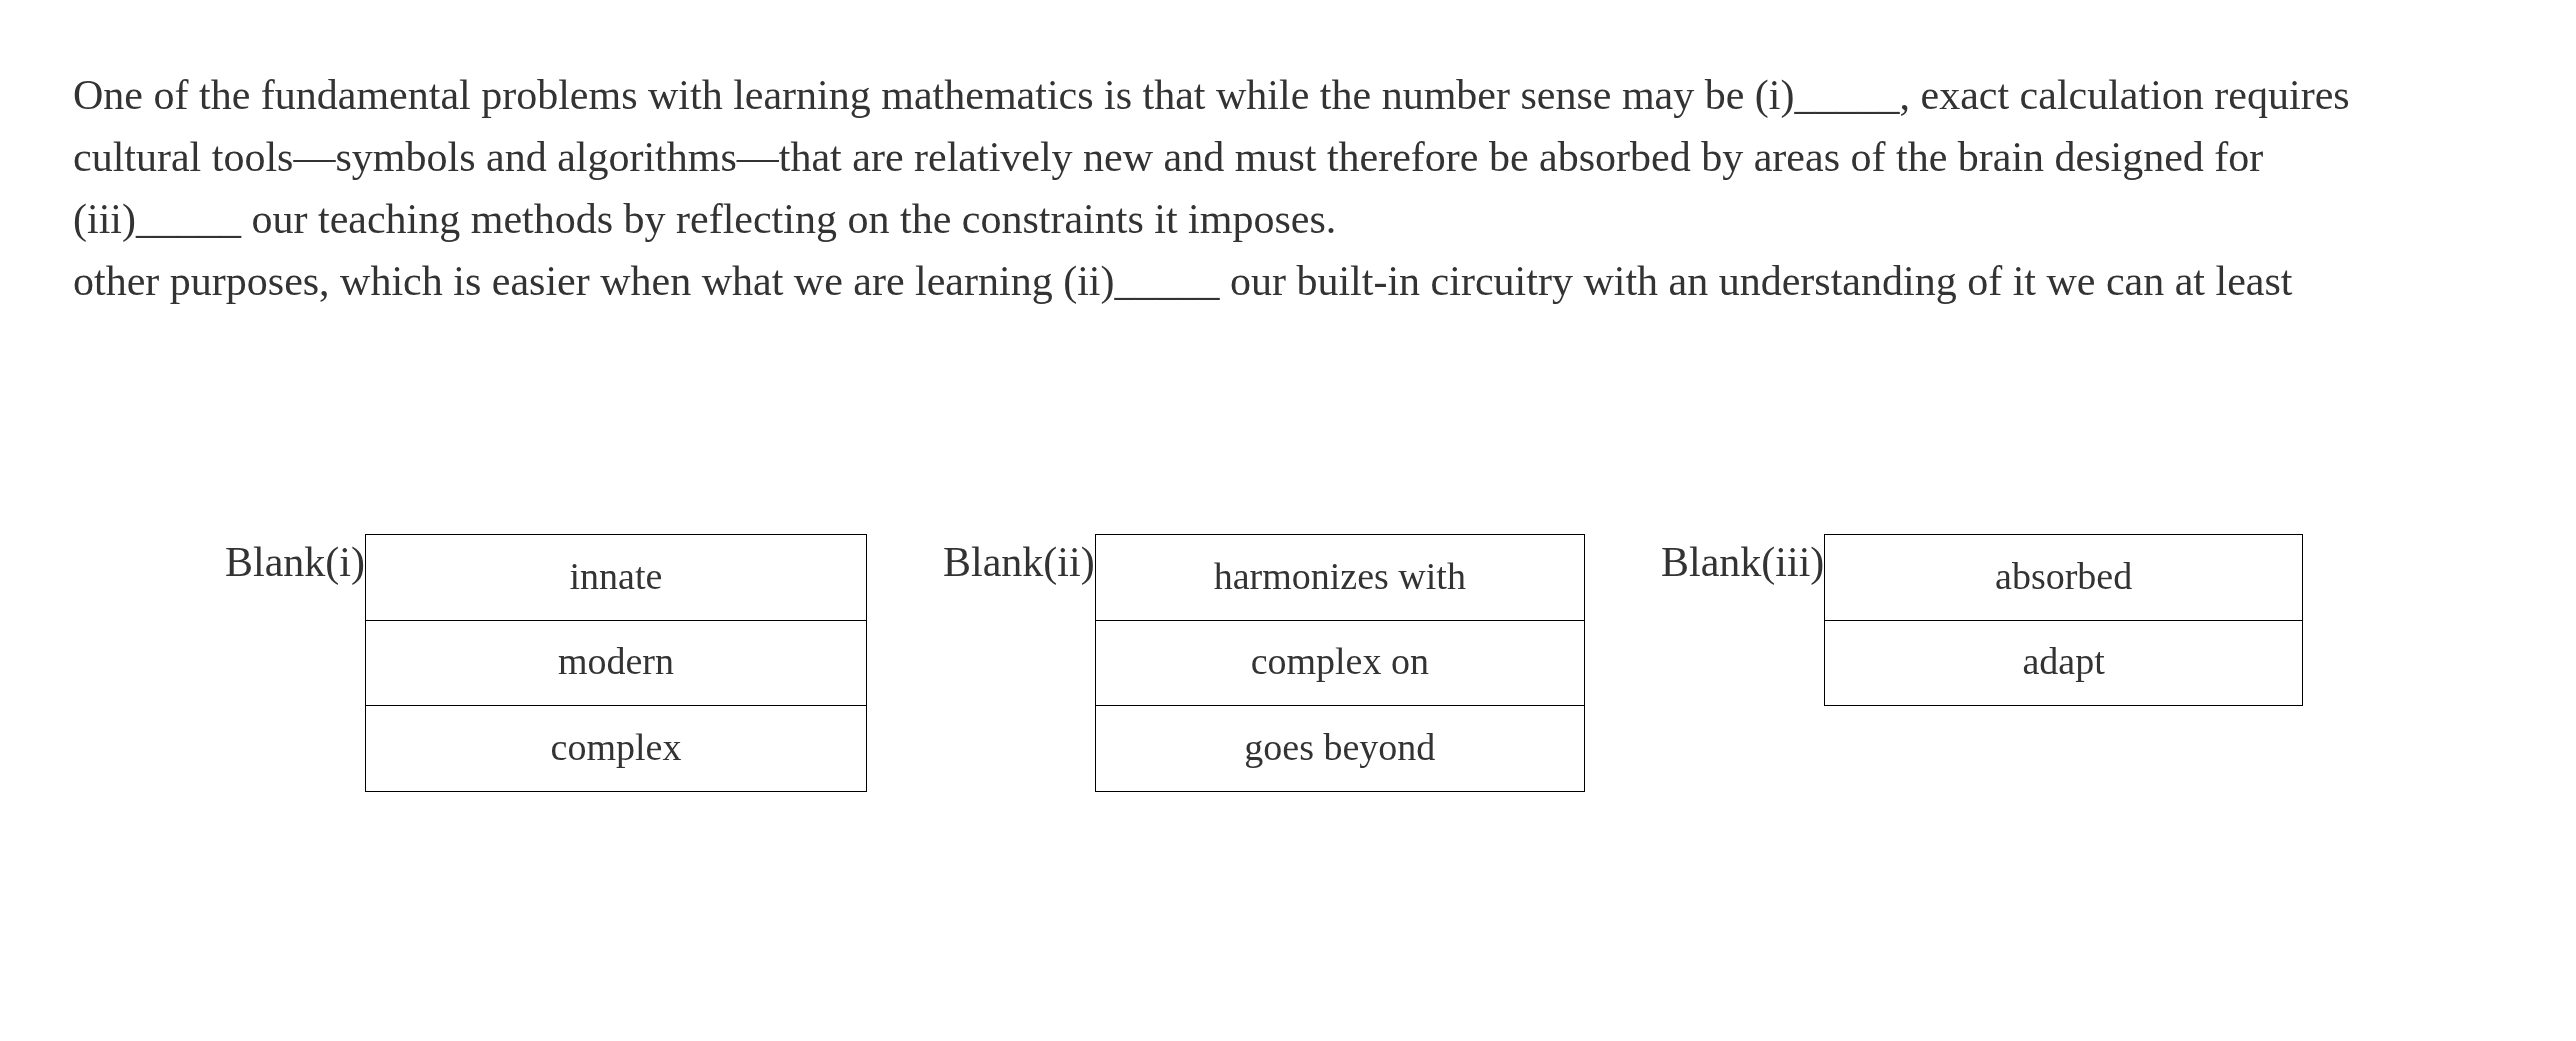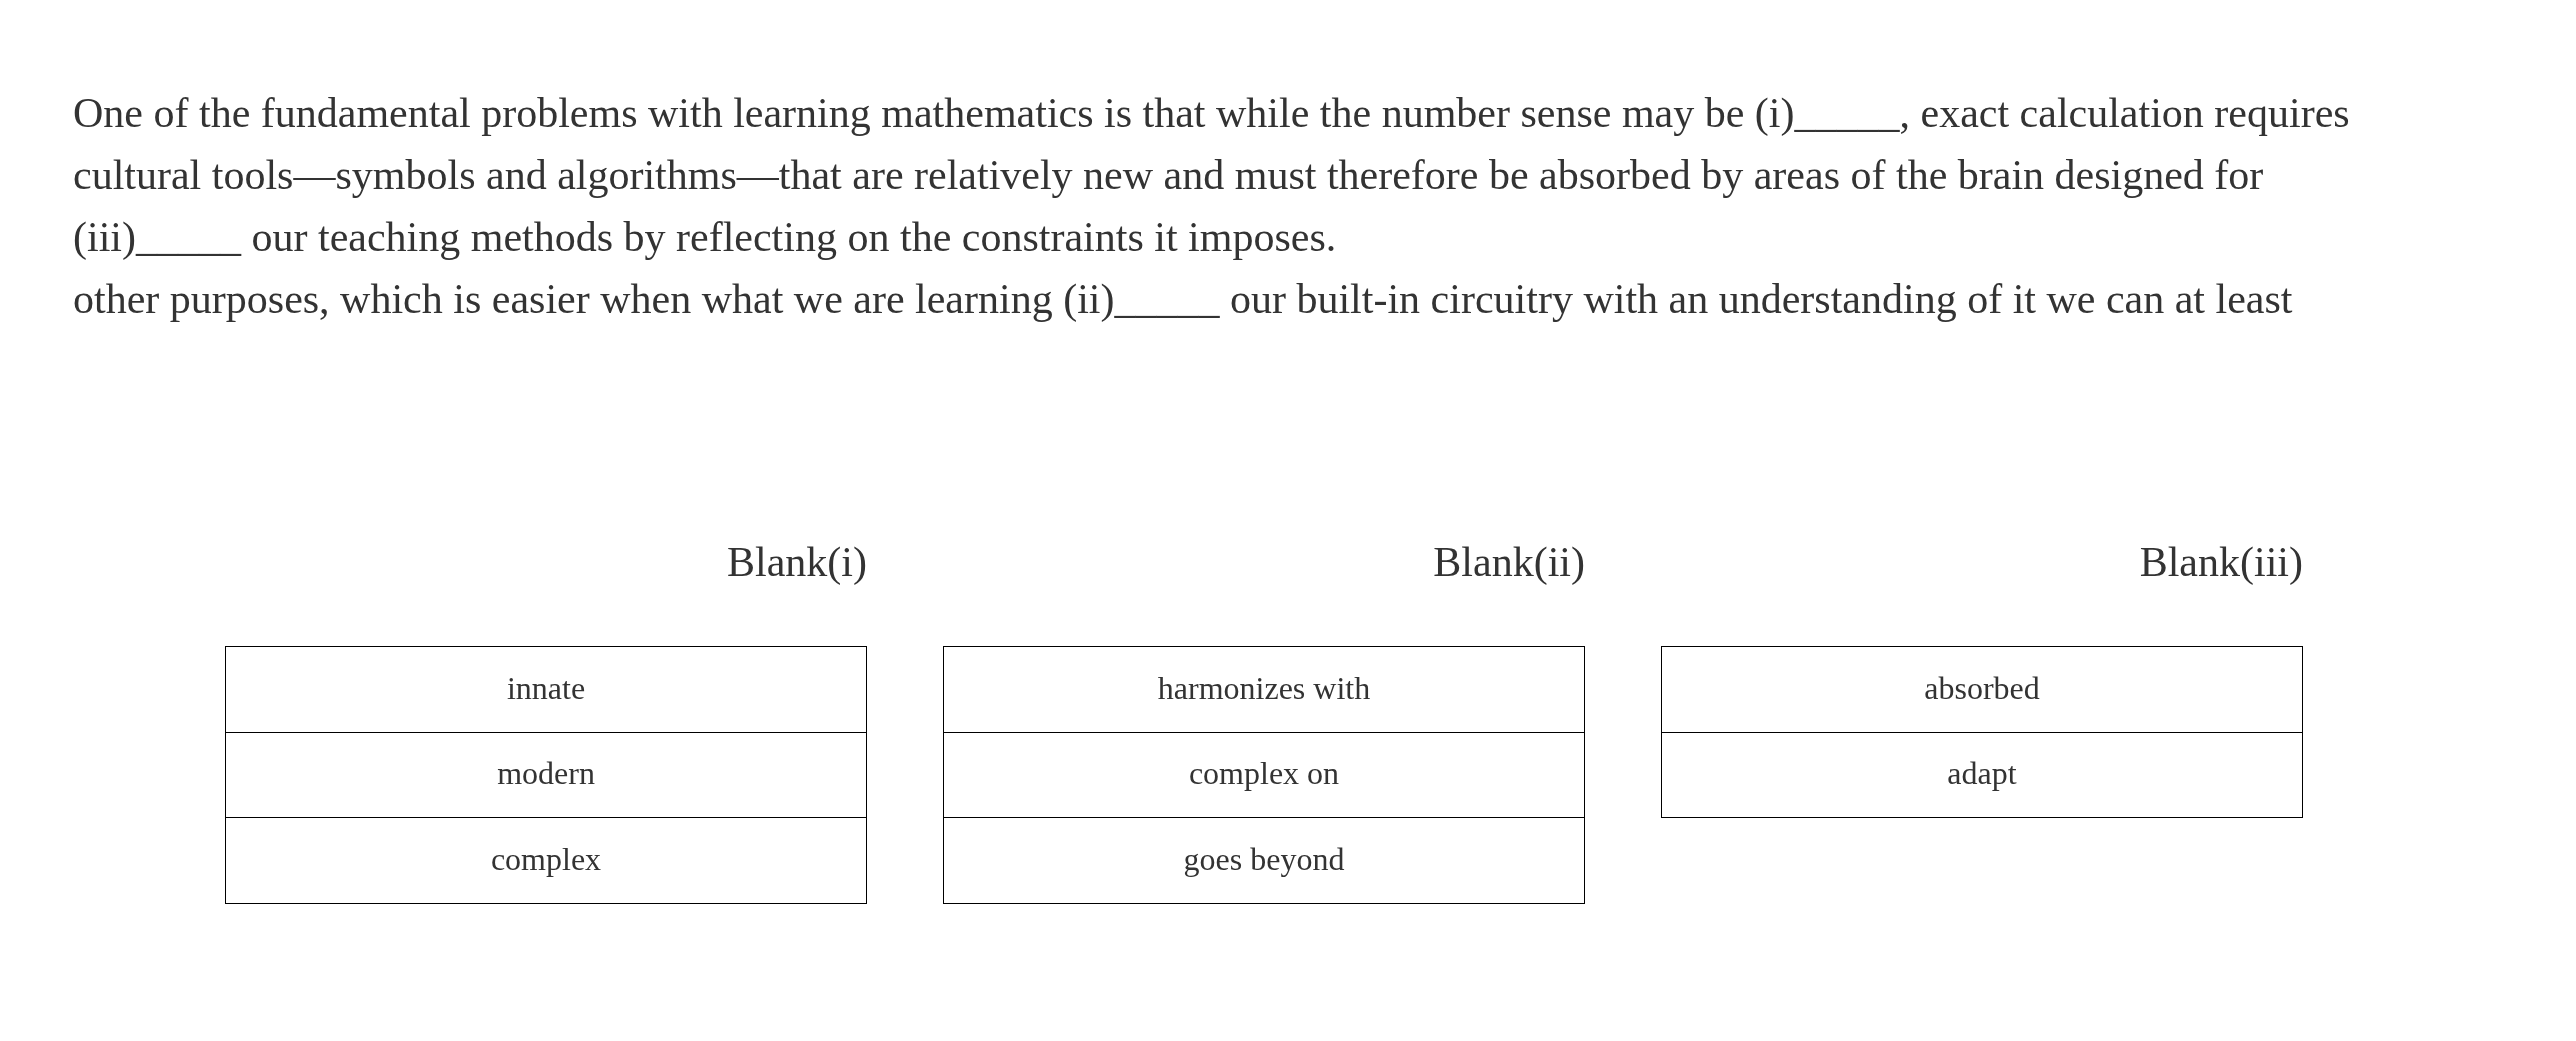--- a/index.html
+++ b/index.html
@@ -11,62 +11,62 @@
       width: 2576px;
       height: 1042px;
       position: relative;
       overflow: hidden;
       font-family: "Liberation Serif", "DejaVu Serif", serif;
       color: #333333;
     }
     .passage {
       position: absolute;
       left: 73px;
-      top: 82px;
+      top: 64px;
       width: 2454px;
       font-size: 42px;
       line-height: 62px;
       margin: 0;
     }
     .passage .line {
       display: block;
       white-space: nowrap;
     }
     .choices {
       position: absolute;
       left: 225px;
       top: 534px;
       display: flex;
       gap: 76px;
     }
     .column {
       width: 642px;
       display: flex;
-      flex-direction: column;
-      align-items: flex-end;
+      flex-direction: row;
+      align-items: flex-start;
     }
     .column-header {
       font-size: 42px;
       line-height: 56px;
       height: 56px;
       text-align: center;
       margin-bottom: 56px;
     }
     .option-table {
       width: 642px;
       border-collapse: collapse;
       box-sizing: border-box;
     }
     .option-table td {
       border: 1.9px solid #000000;
       height: 81px;
       padding: 0;
       text-align: center;
       vertical-align: middle;
-      font-size: 32px;
+      font-size: 38px;
       line-height: 1;
       cursor: pointer;
       padding-bottom: 3.7px;
     }
   </style>
 </head>
 <body>
 
 <p class="passage">
   <span class="line">One of the fundamental problems with learning mathematics is that while the number sense may be (i)_____, exact calculation requires</span>

